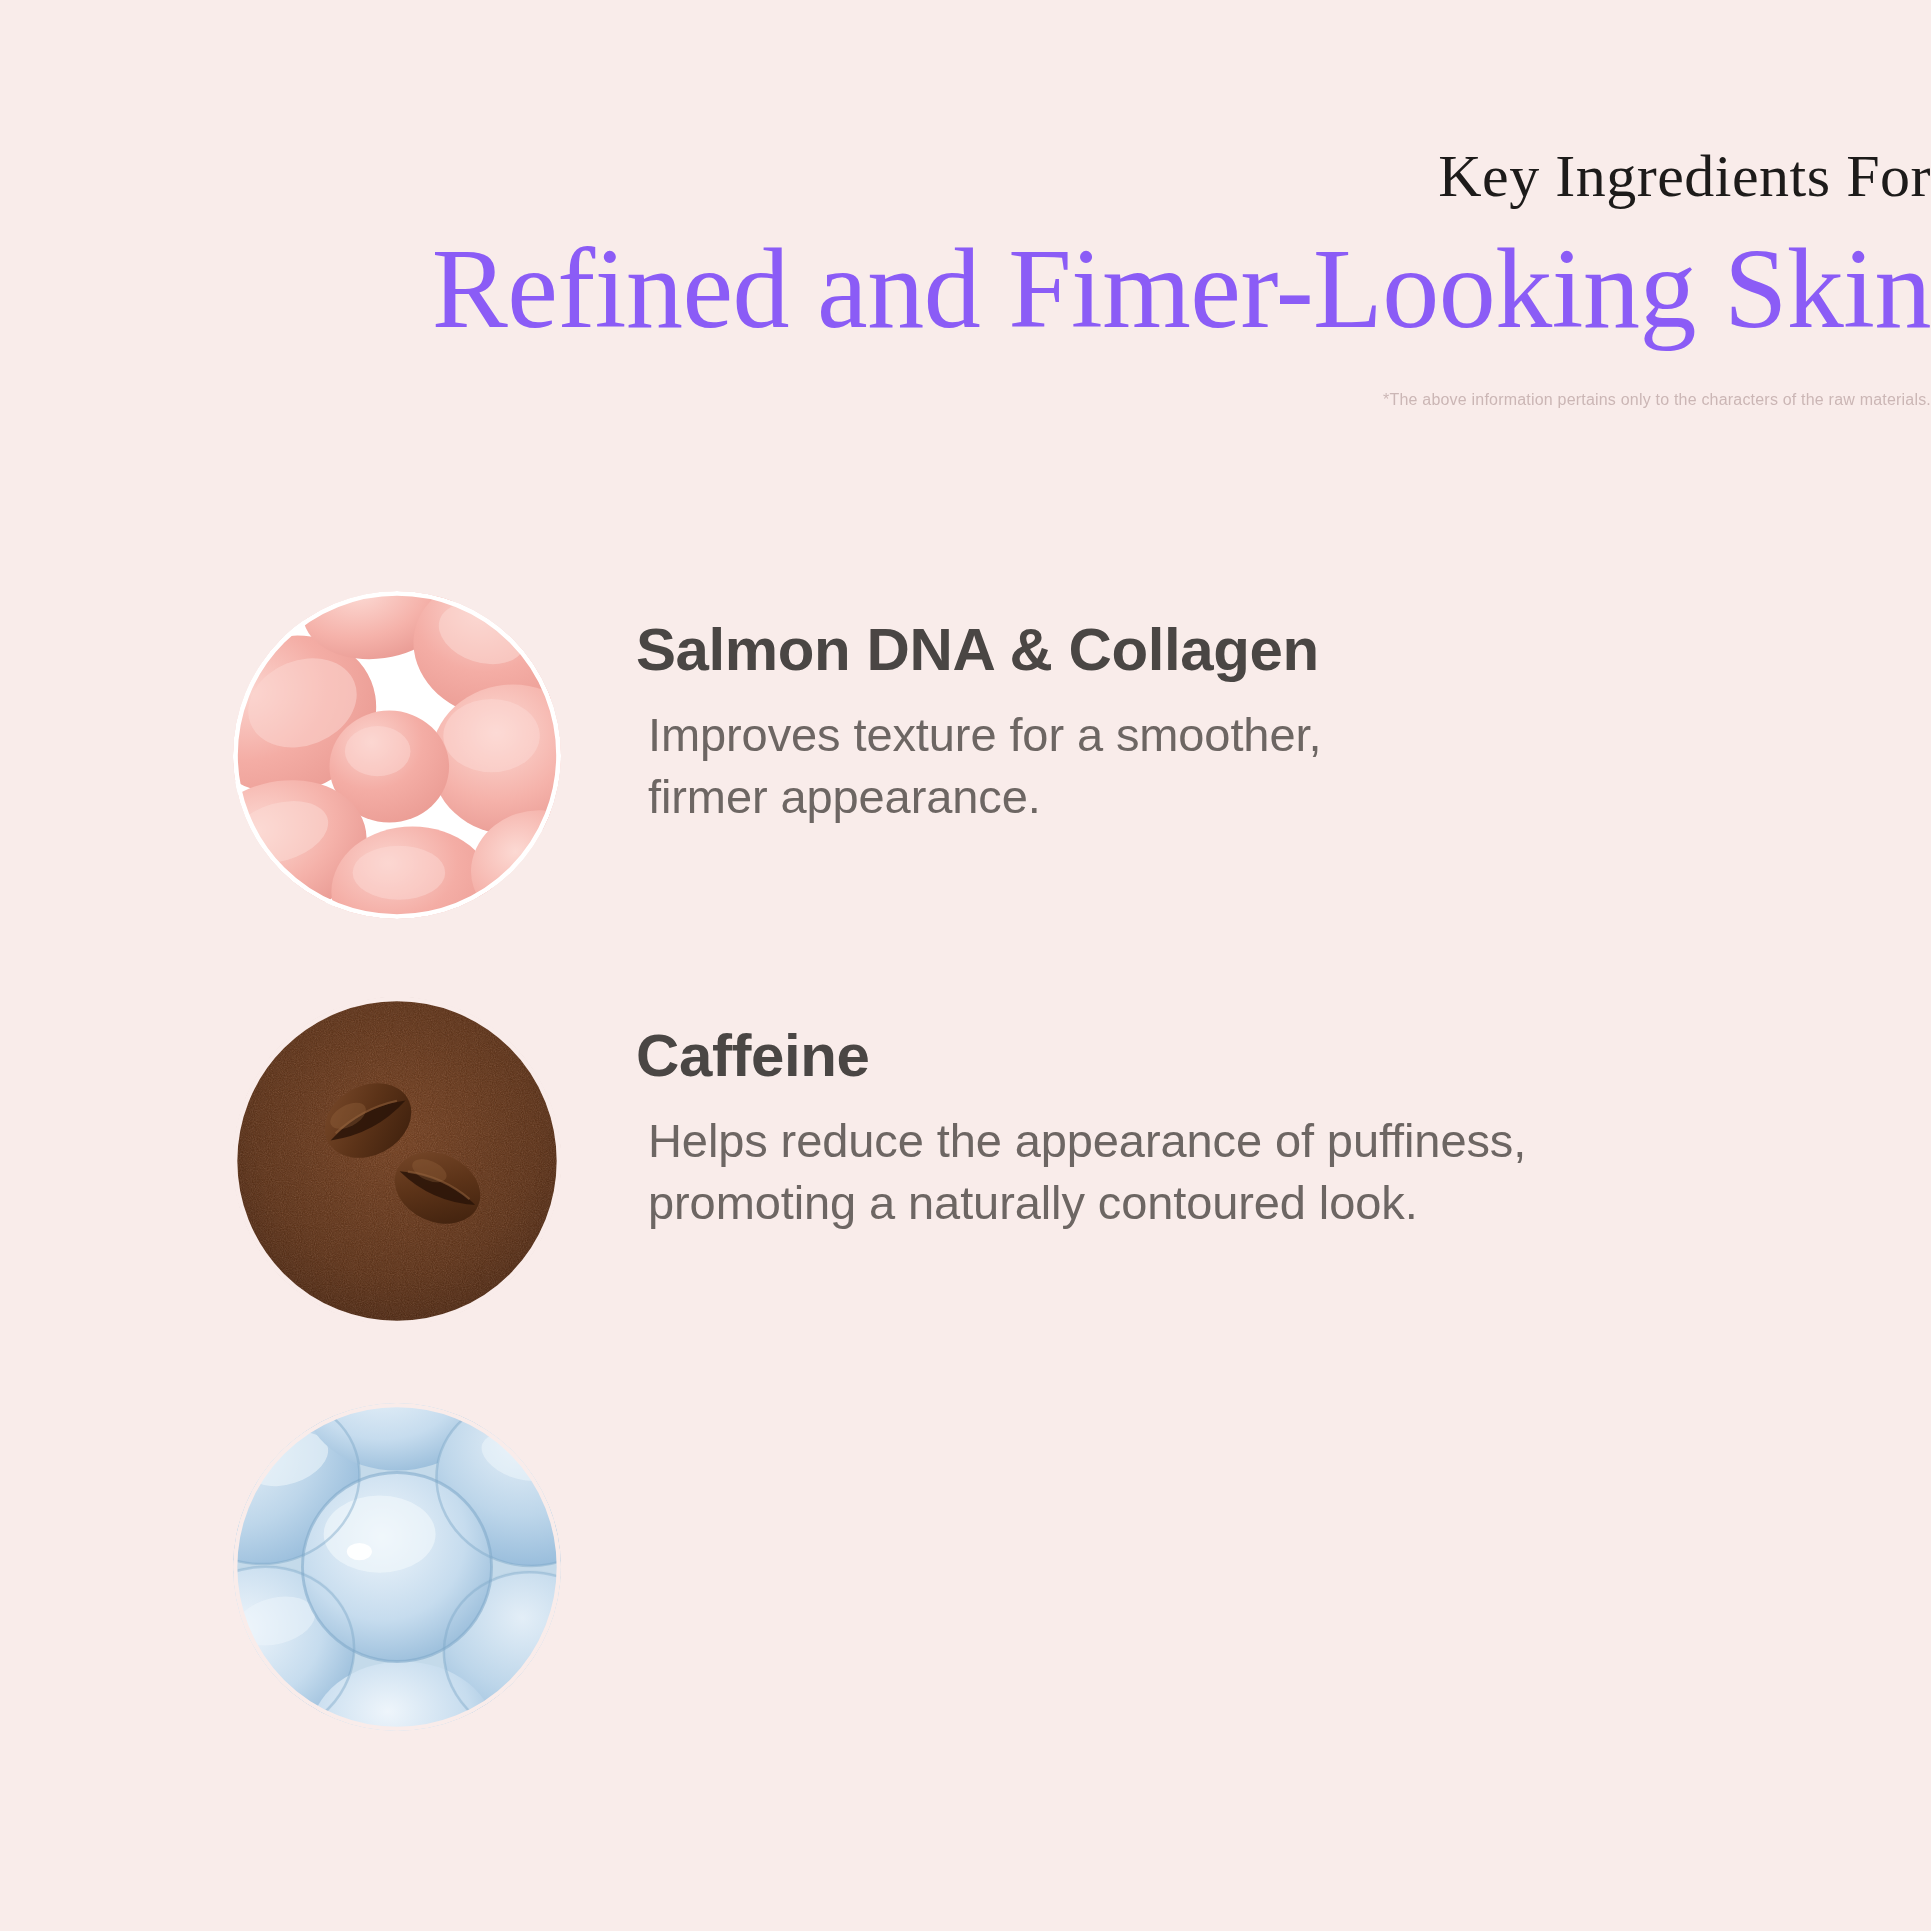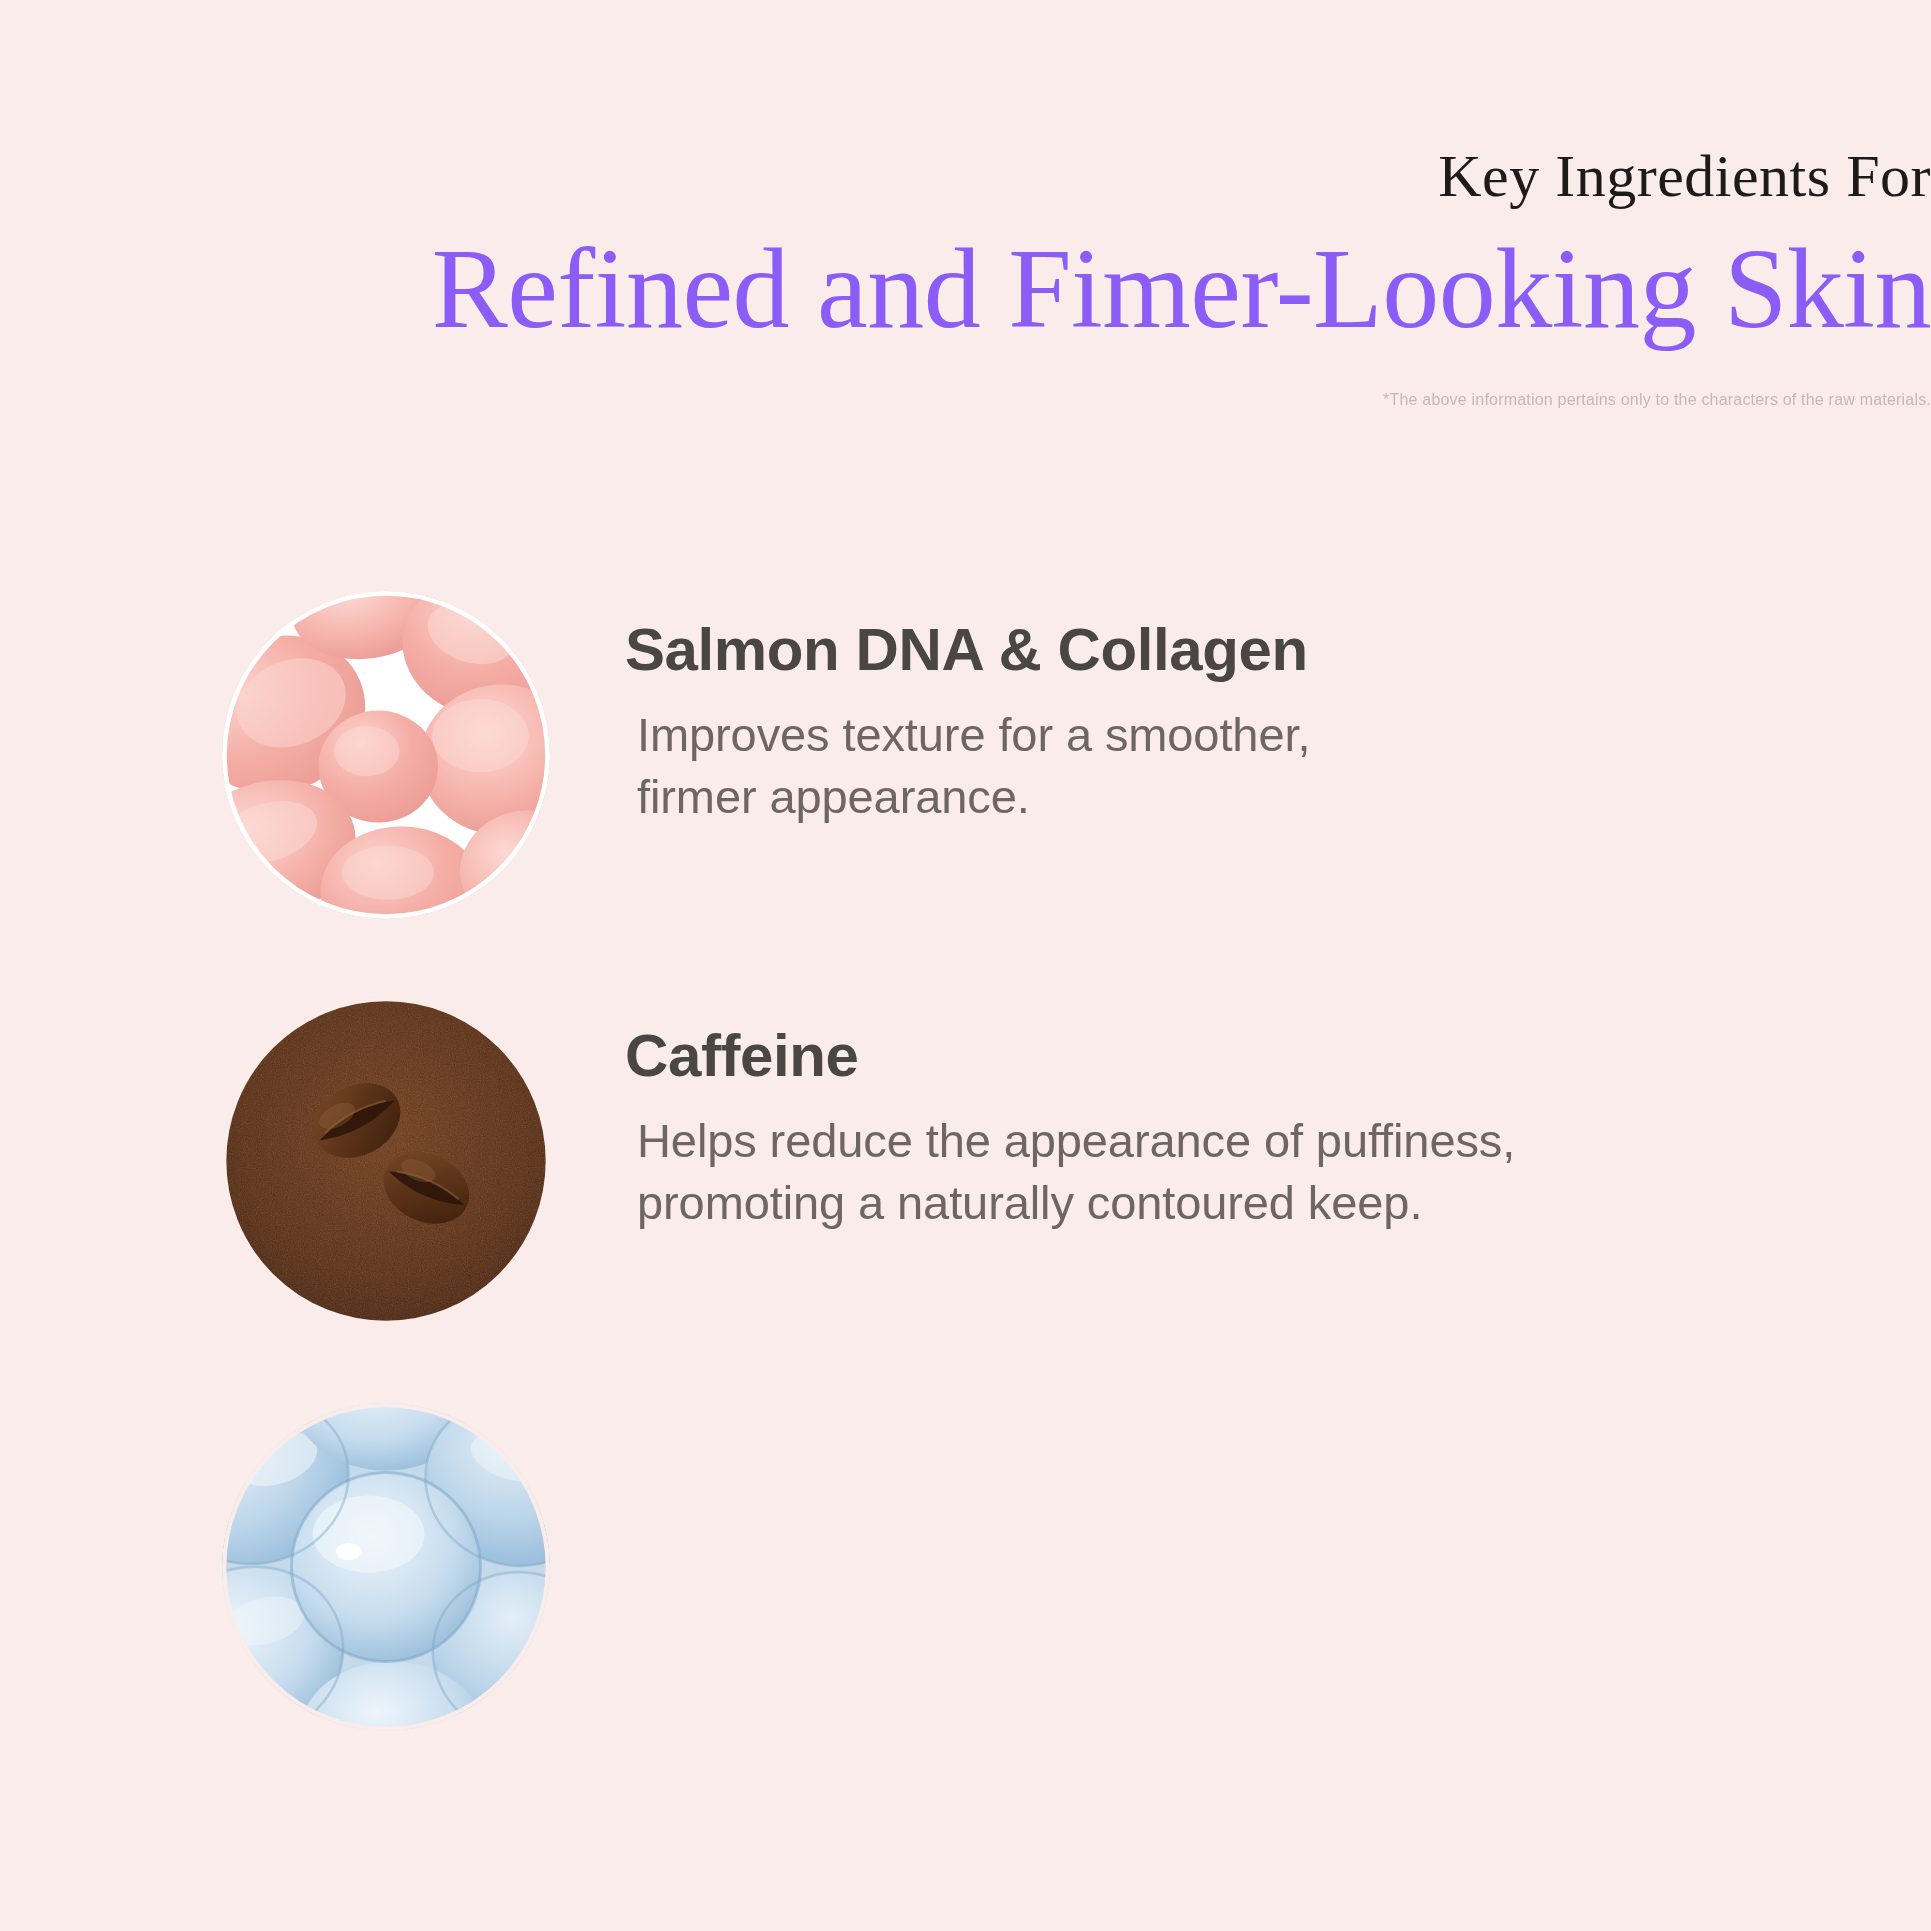--- a/index.html
+++ b/index.html
@@ -56,21 +56,21 @@
     margin: 37px 0 0 0;
     font-weight: 400;
     letter-spacing: 0.2px;
     padding-left: 29px;
   }
 
   
   .rows {
     position: absolute;
     top: 591px;
-    left: 0;
+    left: 11px;
     width: 1636px;
   }
   .row {
     position: relative;
     display: flex;
     align-items: flex-start;
     height: 406px;
     padding-left: 222px;
     box-sizing: border-box;
   }
@@ -219,21 +219,21 @@
               <path d="M177 195 Q212 185 247 195" fill="none" stroke="#8a5c38" stroke-width="2.2" opacity="0.6"></path>
               <ellipse cx="197" cy="185" rx="19" ry="10" fill="#9a6a42" opacity="0.3"></ellipse>
             </g>
             <circle cx="170" cy="170" r="168" fill="none" stroke="#f9ecea" stroke-width="5"></circle>
           </g>
         </svg>
       </div>
       <div class="copy">
         <h2 class="ing-title">Caffeine</h2>
         <p class="ing-desc">Helps reduce the appearance of puffiness,
-promoting a naturally contoured keep.</p>
+promoting a naturally contoured look.</p>
       </div>
     </div>
 
     <div class="row">
       <div class="thumb">
         <svg viewBox="0 0 340 340" xmlns="http://www.w3.org/2000/svg">
           <defs>
             <clipPath id="clipC">
                 <circle cx="170" cy="170" r="170"></circle>
               </clipPath>

